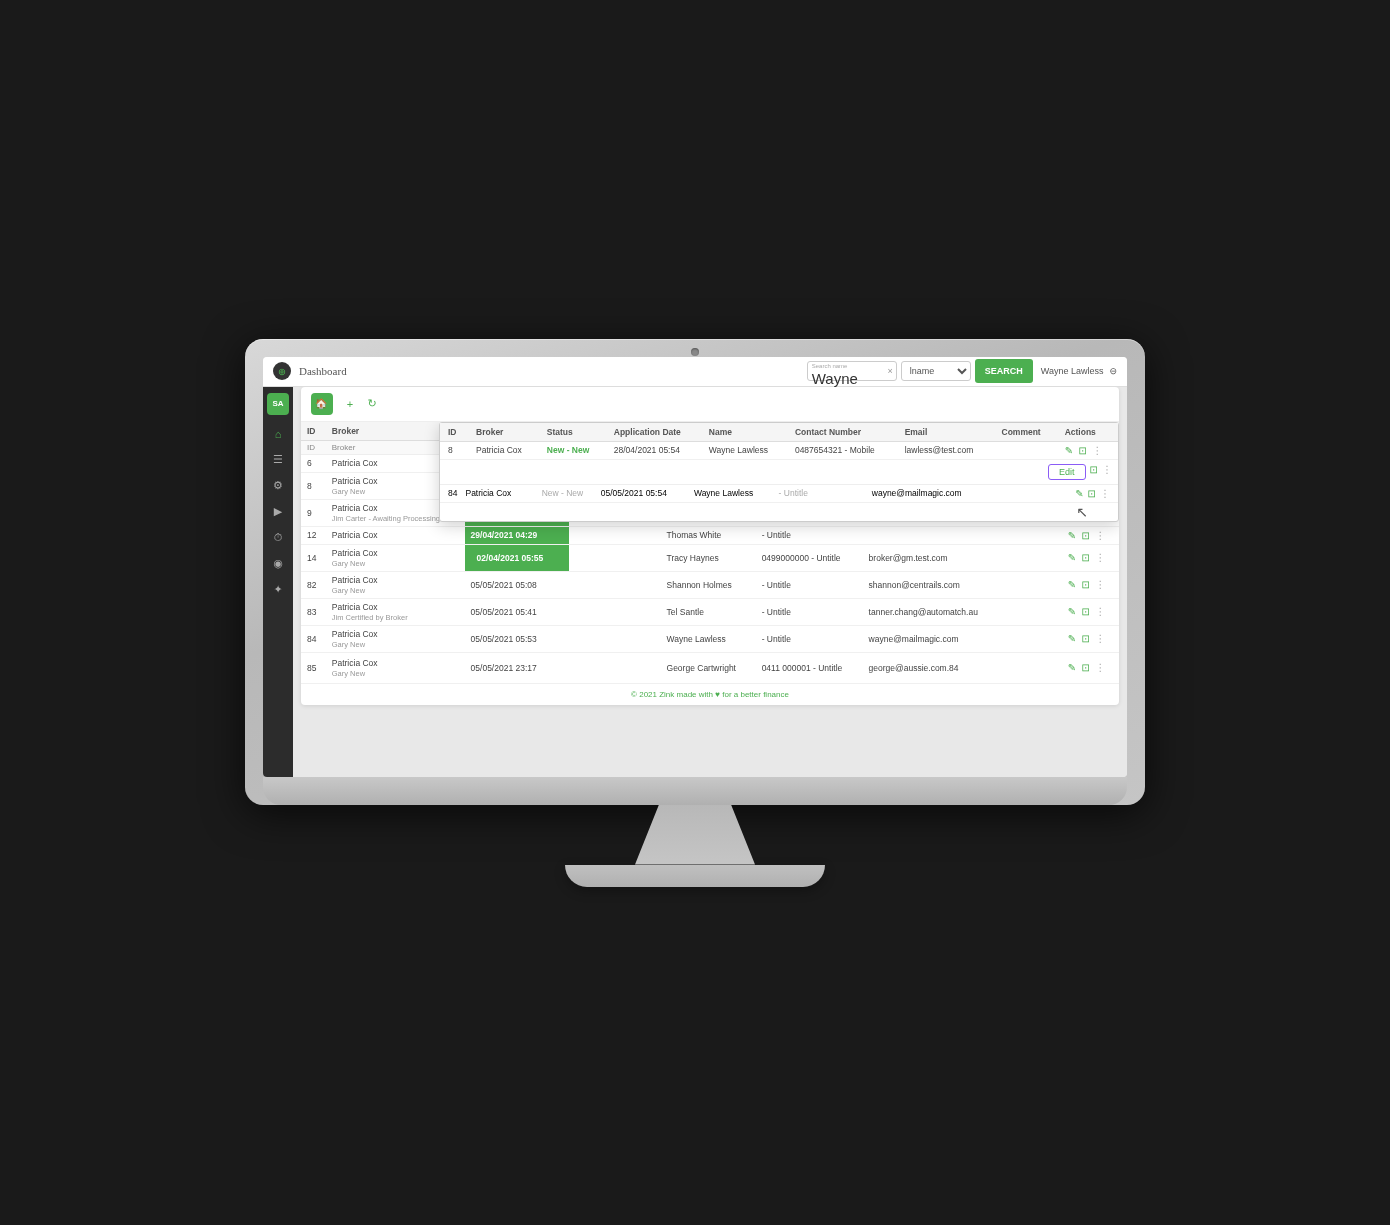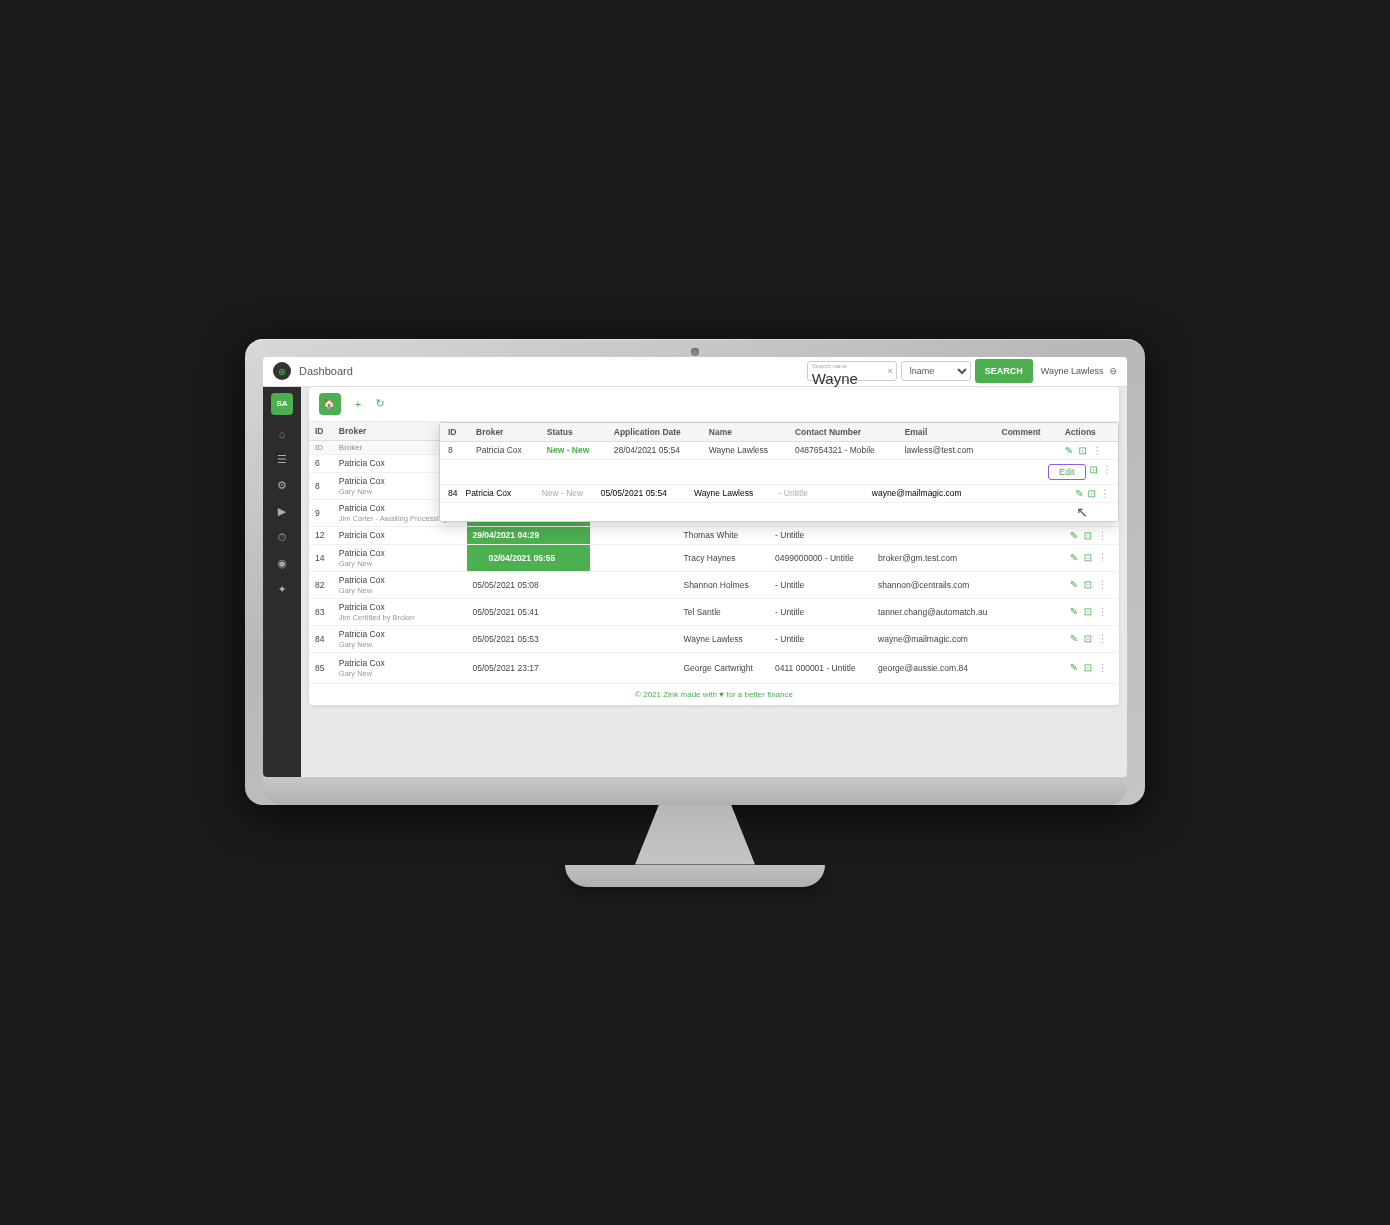--- a/index.html
+++ b/index.html
@@ -98,20 +98,21 @@
       justify-content: center;
       color: #4CAF50;
       font-size: 8px;
       font-weight: bold;
     }
 
     .top-bar-title {
       font-size: 11px;
       color: #555;
       flex: 1;
+      font-family: Liberation Serif, serif;
     }
 
     .search-area {
       display: flex;
       align-items: center;
       gap: 4px;
     }
 
     .search-name-wrapper {
       position: relative;
@@ -177,21 +178,21 @@
       font-size: 9px;
       color: #555;
     }
 
     .app-body {
       display: flex;
       flex: 1;
     }
 
     .sidebar {
-      width: 38px;
+      width: 30px;
       background: #2c2c2c;
       display: flex;
       flex-direction: column;
       align-items: center;
       padding: 6px 0;
       gap: 4px;
     }
 
     .sidebar-avatar {
       width: 22px;
@@ -512,21 +513,21 @@
     <td style="font-size:7.5px;color:#888;"></td>
     <td>
       <span style="color:#4CAF50;font-size:10px;cursor:pointer;">✎</span>
       <span style="color:#4CAF50;font-size:10px;cursor:pointer;margin-left:3px;">⊡</span>
       <span style="color:#aaa;font-size:10px;cursor:pointer;margin-left:3px;">⋮</span>
     </td>
   </tr>
                         <tr>
     <td>14</td>
     <td>Patricia Cox<br><span style="color:#999;font-size:7.5px;">Gary New</span></td>
-    <td style="background:#4CAF50; color:#fff; font-weight:bold; padding:3px 22px;">02/04/2021 05:55</td>
+    <td style="background:#4CAF50; color:#fff; font-weight:bold; padding:3px 12px;">02/04/2021 05:55</td>
     <td></td>
     <td>Tracy Haynes</td>
     <td>0499000000 - Untitle</td>
     <td>broker@gm.test.com</td>
     <td style="font-size:7.5px;color:#888;"></td>
     <td>
       <span style="color:#4CAF50;font-size:10px;cursor:pointer;">✎</span>
       <span style="color:#4CAF50;font-size:10px;cursor:pointer;margin-left:3px;">⊡</span>
       <span style="color:#aaa;font-size:10px;cursor:pointer;margin-left:3px;">⋮</span>
     </td>

